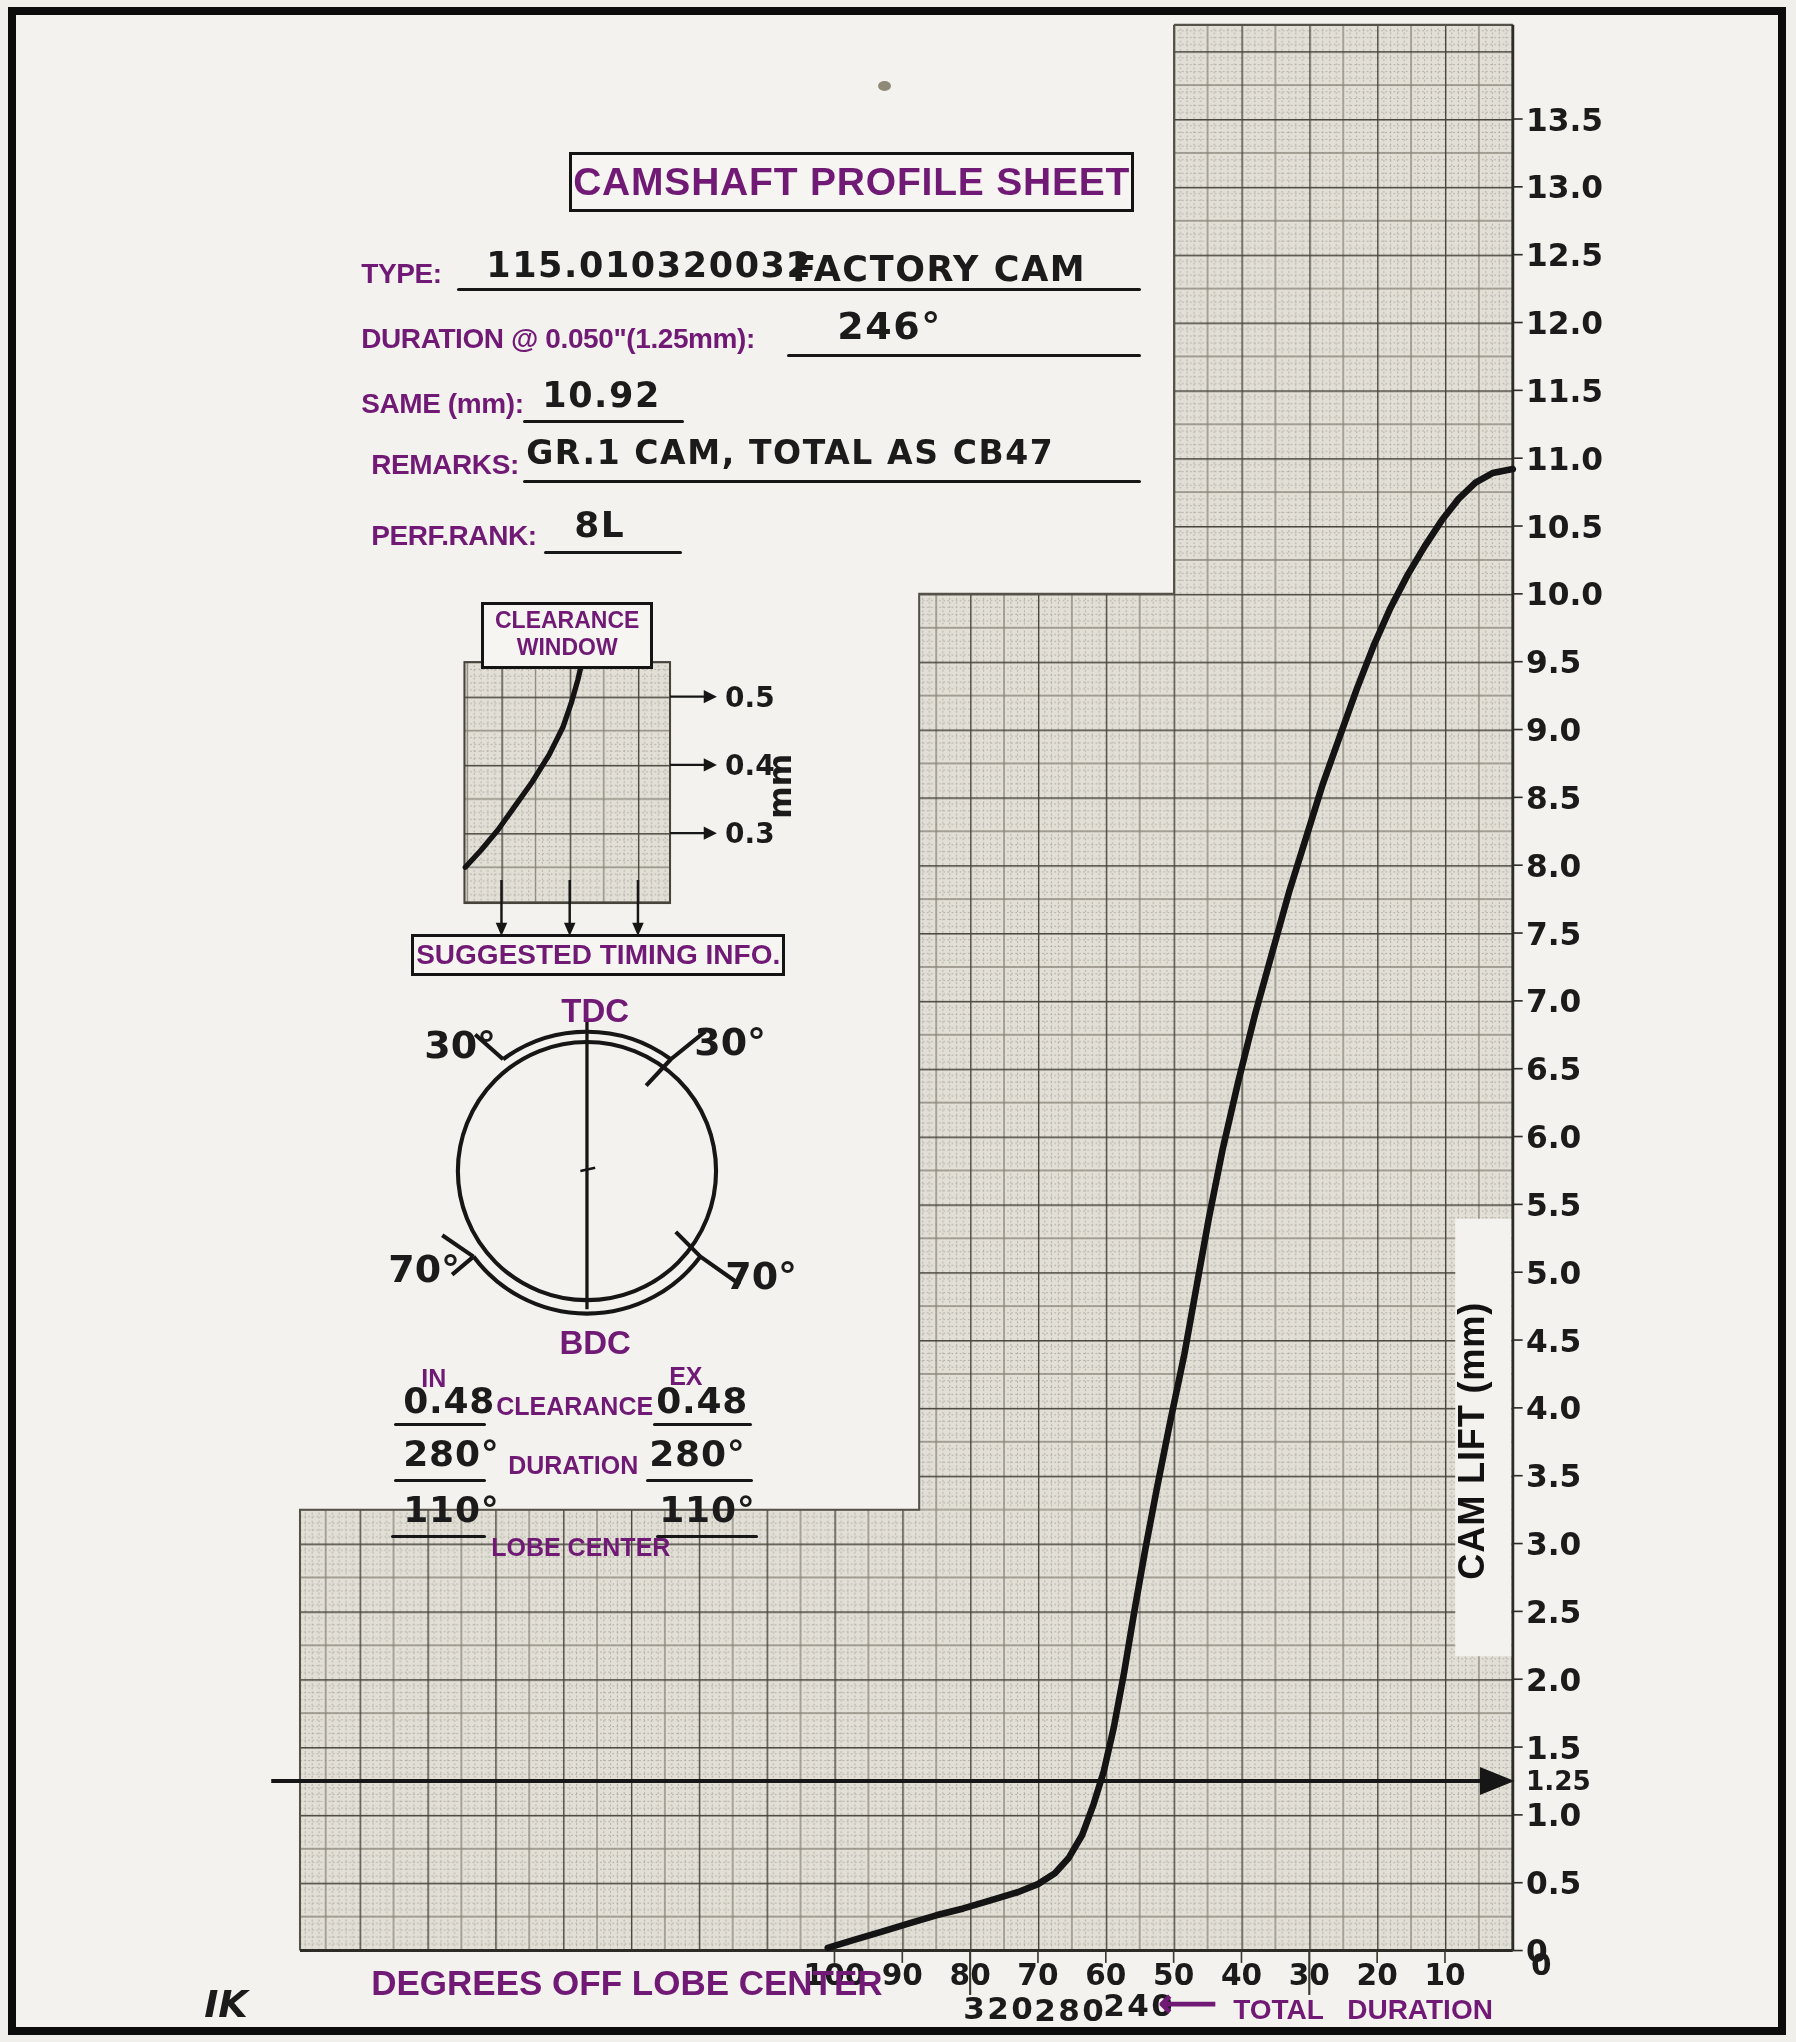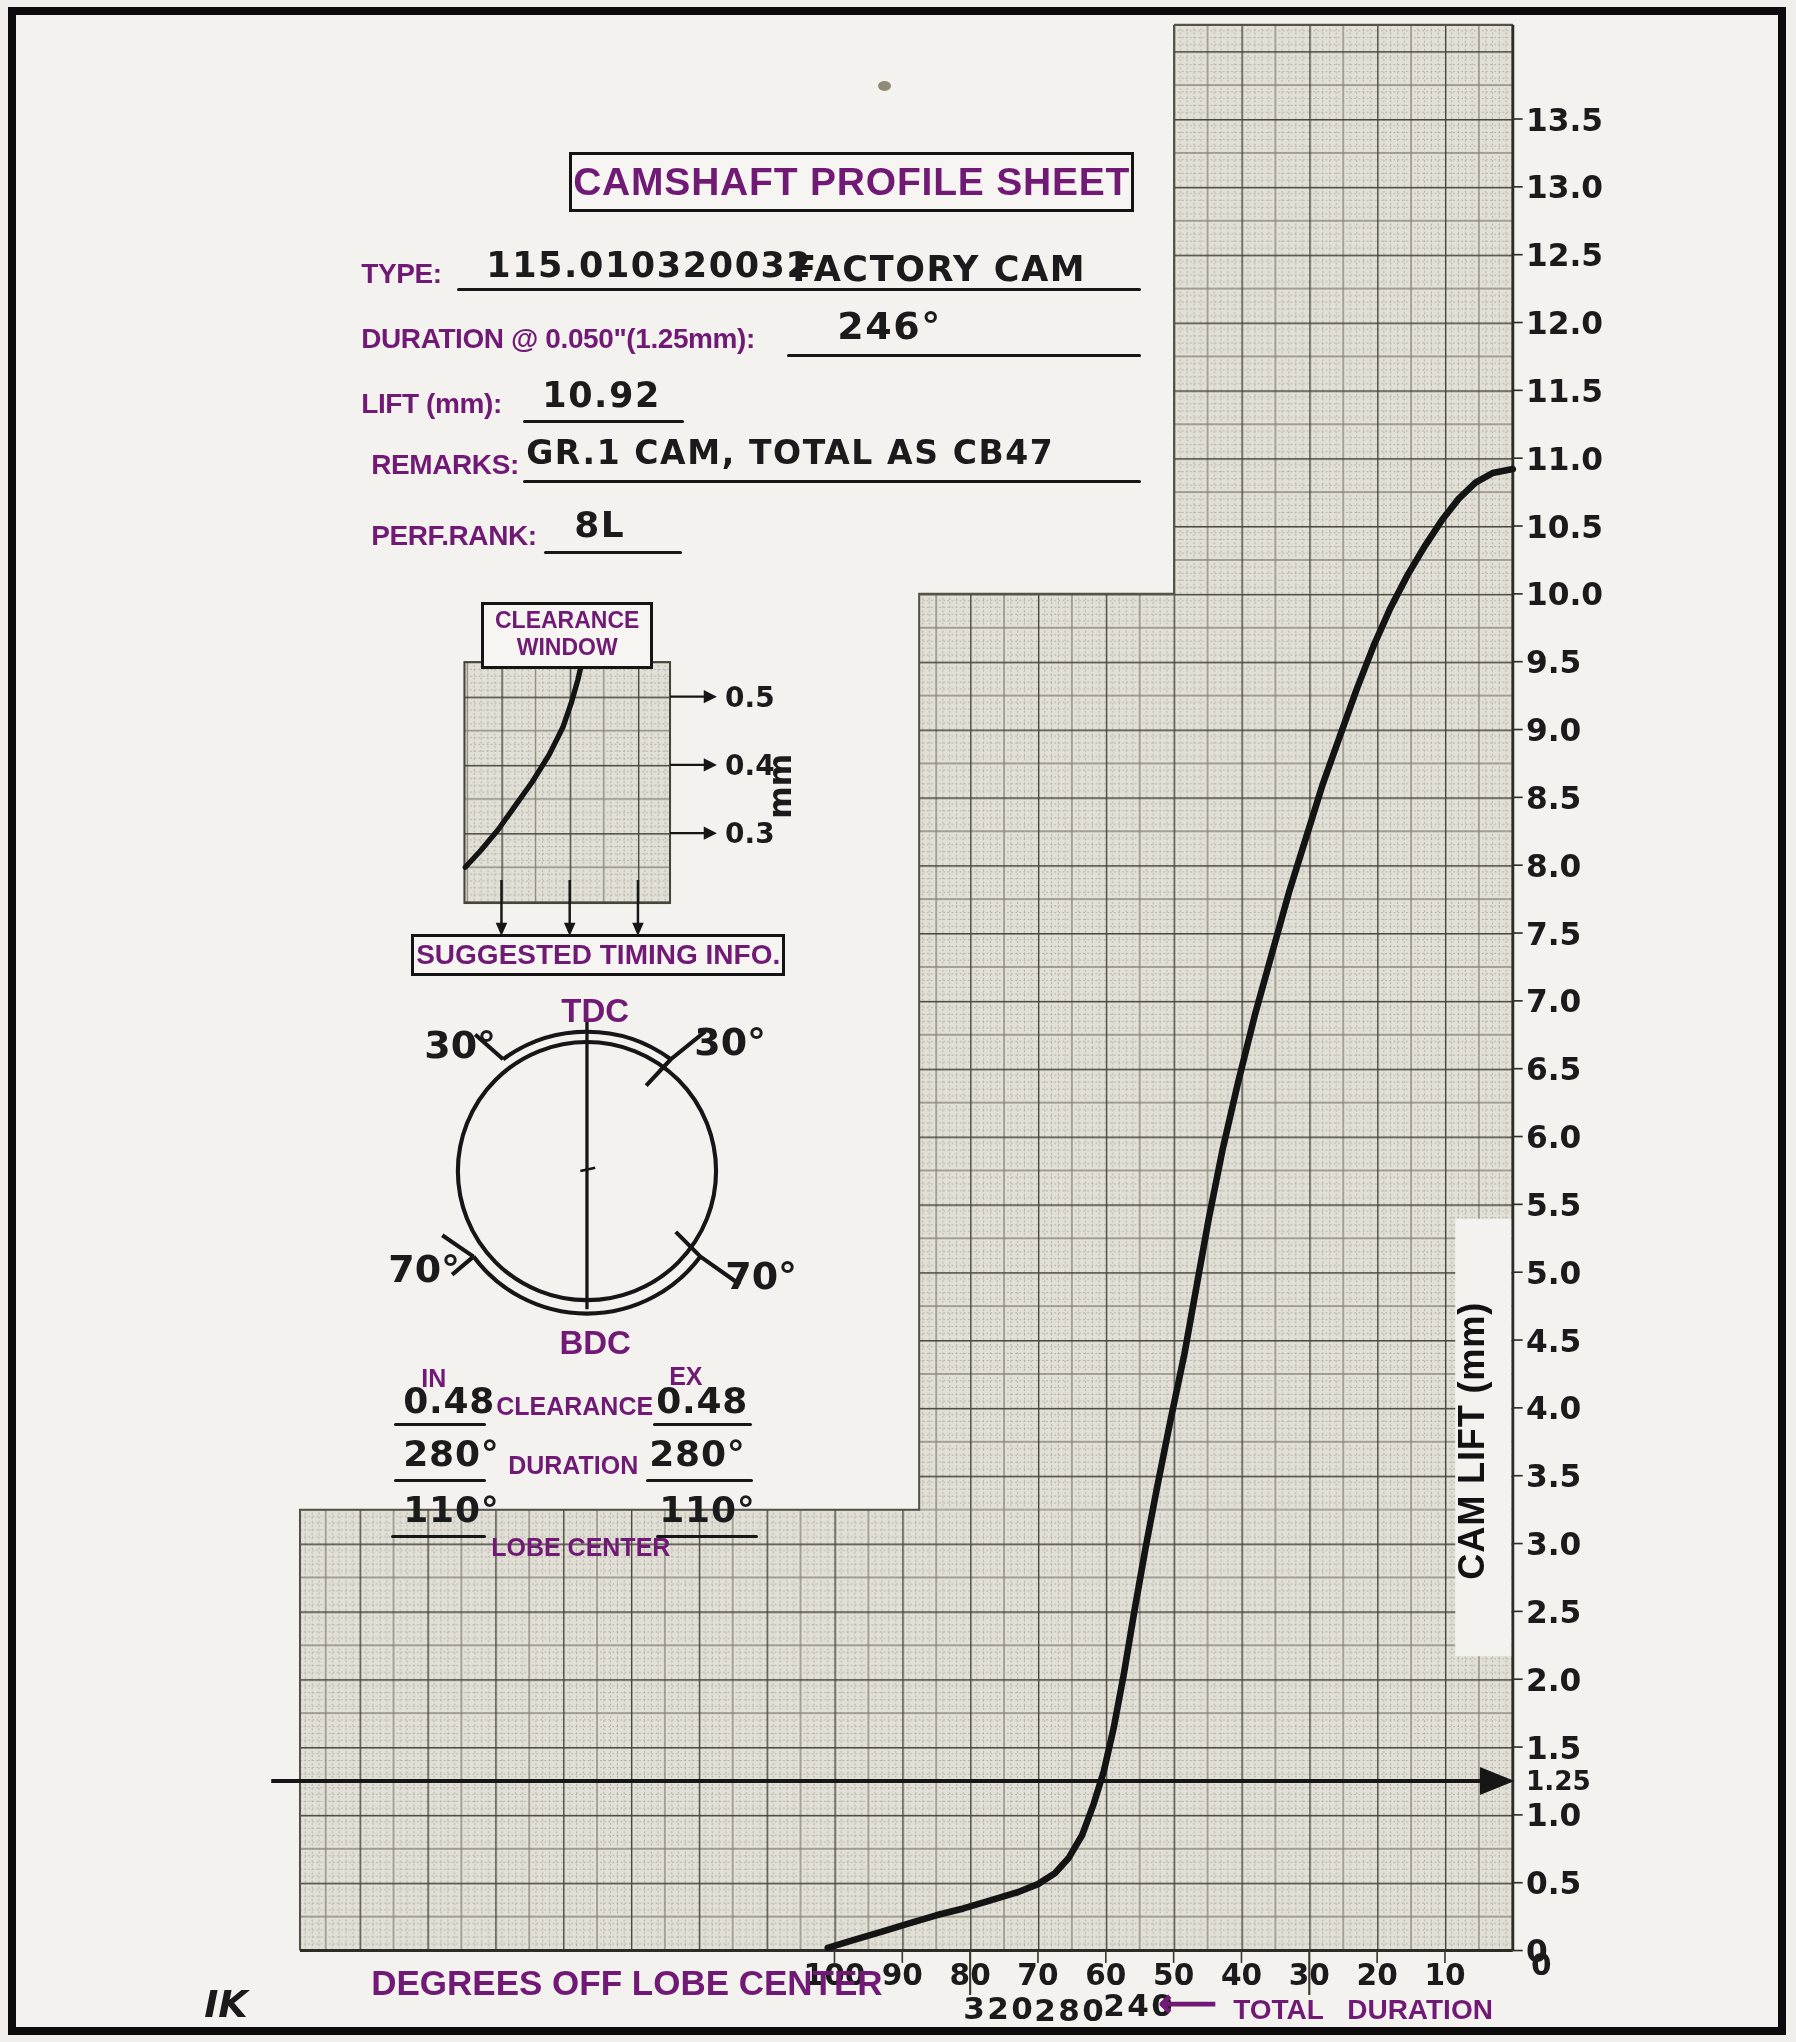--- a/index.html
+++ b/index.html
@@ -218,21 +218,21 @@
 
     <span class="abs print flabel" style="left:345px;top:243px;">TYPE:</span>
     <span class="abs hand hval" style="left:470px;top:230px;">115.010320032</span>
     <span class="abs hand hval" style="left:776px;top:234px;">FACTORY CAM</span>
     <div class="u" style="left:441px;top:273px;width:684px;"></div>
 
     <span class="abs print flabel" style="left:345px;top:308px;">DURATION @ 0.050"(1.25mm):</span>
     <span class="abs hand hval" style="left:821px;top:289px;font-size:38px;">246°</span>
     <div class="u" style="left:771px;top:339px;width:354px;"></div>
 
-    <span class="abs print flabel" style="left:345px;top:373px;">LIFT (mm):</span>
+    <span class="abs print flabel" style="left:345px;top:373px;">SAME (mm):</span>
     <span class="abs hand hval" style="left:526px;top:360px;">10.92</span>
     <div class="u" style="left:507px;top:405px;width:161px;"></div>
 
     <span class="abs print flabel" style="left:355px;top:434px;">REMARKS:</span>
     <span class="abs hand hval" style="left:510px;top:418px;font-size:33px;">GR.1 CAM, TOTAL AS CB47</span>
     <div class="u" style="left:507px;top:465px;width:618px;"></div>
 
     <span class="abs print flabel" style="left:355px;top:505px;">PERF.RANK:</span>
     <span class="abs hand hval" style="left:558px;top:489px;font-size:36px;text-align:center;">8L</span>
     <div class="u" style="left:528px;top:536px;width:138px;"></div>

